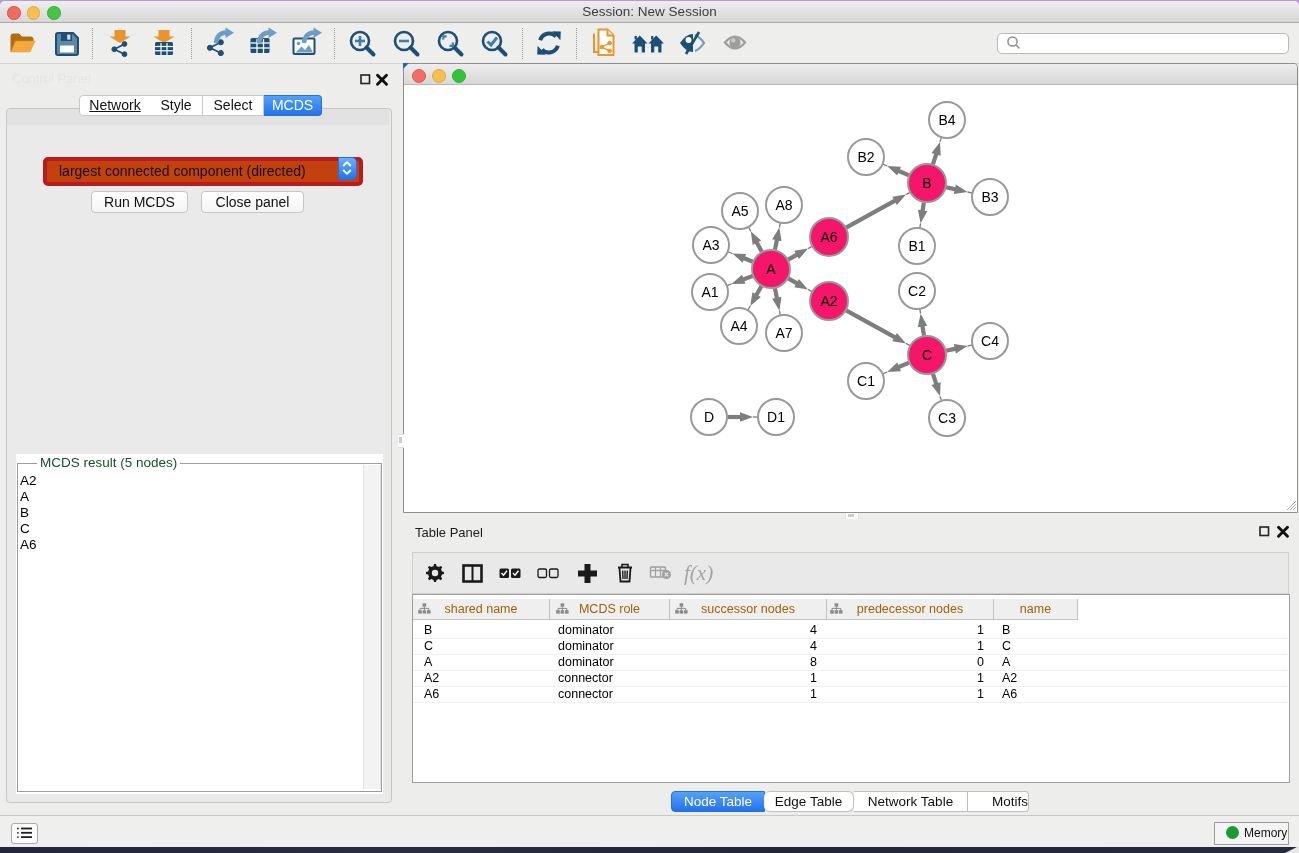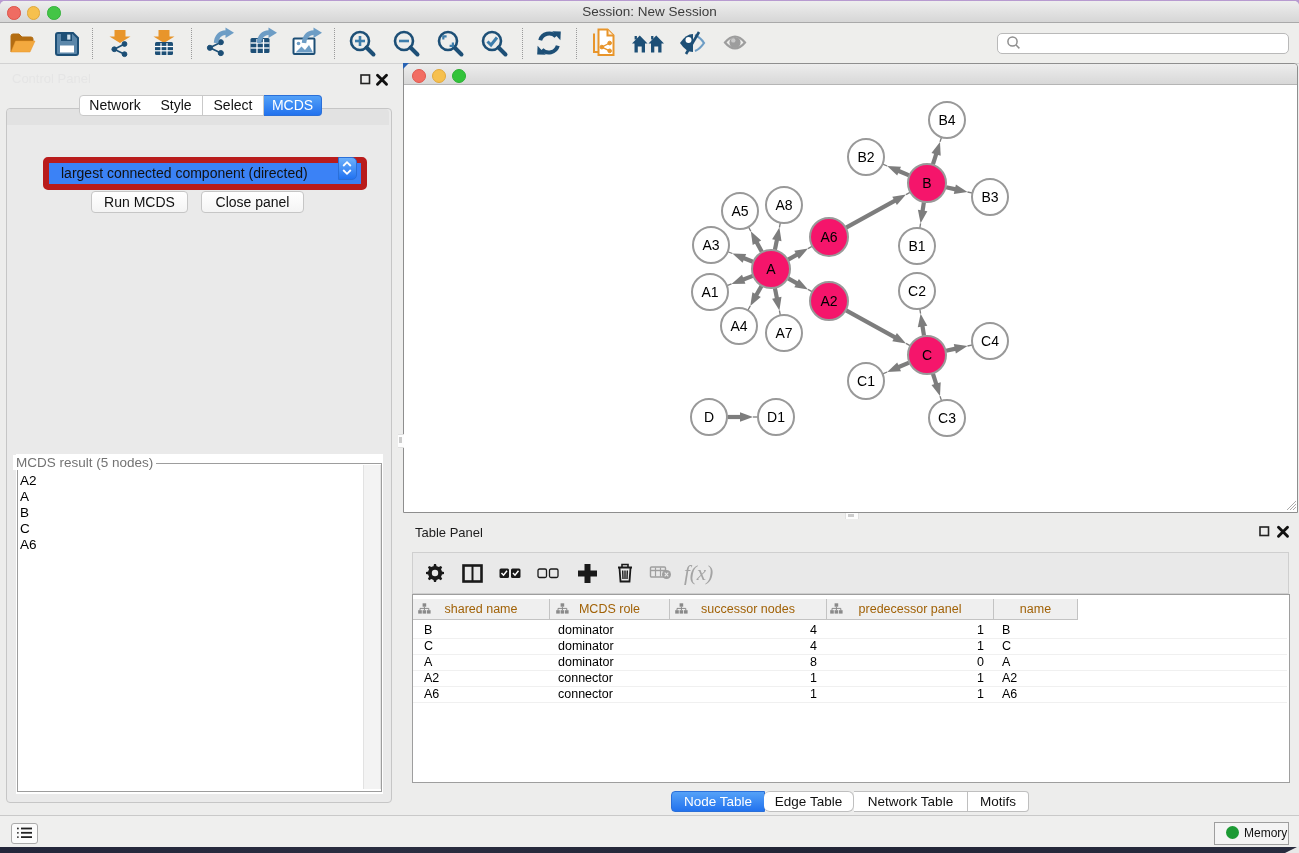--- a/index.html
+++ b/index.html
@@ -13,26 +13,26 @@
 #title{top:3.5px;left:0;width:1299px;text-align:center;font-size:13.5px;color:#3c3c3c;}
 #toolbar{top:23px;left:0;width:1299px;height:40px;background:#eeeeec;border-bottom:1px solid #d2d2d2;}
 .tsep{position:absolute;top:28px;height:31px;width:0;border-left:1px dotted #9a9a9a;}
 #searchbox{top:33px;left:997px;width:290px;height:19px;background:#fff;border:1px solid #b9b9b9;border-radius:5px;}
 
 #cp-title{top:71px;left:12px;font-size:13px;color:#e5e5e5;}
 #cp-inner{top:108px;left:6px;width:384px;height:693px;background:#eaeaea;border:1px solid #c6c6c6;border-radius:4px;}
 #cp-innertop{top:109px;left:7px;width:382px;height:16px;background:#e2e2e2;border-radius:4px 4px 0 0;}
 .tabseg{position:absolute;top:95px;height:19px;background:#fff;border:1px solid #c9c9c9;border-left:none;font-size:14px;color:#111;text-align:center;line-height:19px;}
 #opt-label{top:135px;left:0;width:398px;text-align:center;font-size:14.5px;color:#111;}
-#dropdown{top:157px;left:43px;width:312px;height:21px;background:#3b82f6;border:6px solid #b91c1c;border-radius:5px;font-size:14px;color:#111;}
+#dropdown{top:157px;left:43px;width:312px;height:21px;background:#c2410c;border:4px solid #b91c1c;border-radius:5px;font-size:14px;color:#111;}
 #dd-cap{top:157px;left:338px;width:17px;height:21px;border-radius:0 5px 5px 0;background:linear-gradient(#6cb0fb,#2172f1);border:1px solid #2a6fd8;}
 .btn{position:absolute;top:191px;height:20px;background:linear-gradient(#ffffff,#f4f4f4);border:1px solid #c6c6c6;border-radius:4px;font-size:14px;color:#111;text-align:center;line-height:20px;}
 #resultbox{top:454px;left:16px;width:367px;height:340px;background:#fff;}
 #groupborder{top:463px;left:17px;width:363px;height:327px;border:1px solid #9d9d9d;}
-#grouplabel{top:455px;left:13px;background:#fff;padding:0 3px;font-size:13.5px;color:#737373;}
+#grouplabel{top:455px;left:37px;background:#fff;padding:0 3px;font-size:13.5px;color:#14532d;}
 #resultlist{top:473px;left:20px;font-size:13.5px;color:#000;line-height:16px;}
 #scrolltrack{top:465px;left:363px;width:16px;height:324px;background:#f3f3f3;border-left:1px solid #e2e2e2;border-right:1px solid #e2e2e2;}
 
 #netwin{top:63px;left:403px;width:893px;height:448px;background:#fff;border:1px solid #8e8e8e;border-radius:4px 4px 0 0;}
 #nettitle{top:64px;left:404px;width:893px;height:20px;background:linear-gradient(#ededed,#d8d8d8);border-bottom:1px solid #b5b5b5;border-radius:4px 4px 0 0;}
 #nettext{top:66px;left:404px;width:893px;text-align:center;font-size:14px;color:#333;}
 
 #tp-title{top:525px;left:415px;font-size:13px;color:#1d1d1d;}
 #tp-toolbar{top:552px;left:412px;width:875px;height:40px;background:#e9e9e9;border:1px solid #cfcfcf;}
 #tablewrap{top:594px;left:412px;width:876px;height:187px;background:#fff;border:1px solid #9e9e9e;}
@@ -208,21 +208,21 @@
       <line x1="10" y1="10" x2="13.4" y2="13.4" stroke="#8e8e8e" stroke-width="1.5"></line>
     </svg>
 
 <div id="cp-title" class="abs">Control Panel</div>
 <svg class="abs" style="left:360px;top:73.5px;" width="30" height="11" viewBox="0 0 30 11">
       <rect x="1" y="1" width="8.5" height="8.5" fill="none" stroke="#222" stroke-width="1.6"></rect>
       <path d="M17.5 1.2 L22 5.7 L26.5 1.2 M17.5 10.2 L22 5.7 L26.5 10.2" stroke="#111" stroke-width="2.9" fill="none" stroke-linecap="round"></path>
     </svg>
 <div id="cp-inner" class="abs"></div>
 <div id="cp-innertop" class="abs"></div>
-<div class="tabseg" style="left:79px;width:70px;border-radius:4px 0 0 4px;border-left:1px solid #c9c9c9;">Network</div>
+<div class="tabseg" style="left:79px;width:70px;border-radius:4px 0 0 4px;border-left:1px solid #c9c9c9;text-decoration:underline;">Network</div>
 <div class="tabseg" style="left:150px;width:52px;">Style</div>
 <div class="tabseg" style="left:203px;width:60px;">Select</div>
 <div class="tabseg" style="left:264px;width:57px;border-radius:0 4px 4px 0;background:linear-gradient(#53a1f8,#2272ee);border-color:#2a6fd8;color:#fff;">MCDS</div>
 <div id="dropdown" class="abs">
       <span style="position:absolute;left:12px;top:2px;">largest connected component (directed)</span>
     </div>
 <div id="dd-cap" class="abs"></div>
 <svg class="abs" style="left:341px;top:160px;" width="12" height="16" viewBox="0 0 12 16">
       <path d="M2.2 6 L6 2.2 L9.8 6" stroke="#fff" stroke-width="1.8" fill="none"></path>
       <path d="M2.2 10 L6 13.8 L9.8 10" stroke="#fff" stroke-width="1.8" fill="none"></path>
@@ -408,21 +408,21 @@
         <line x1="10.5" y1="2.5" x2="10.5" y2="11.5" stroke="#9f9f9f" stroke-width="1.2"></line>
         <circle cx="16.5" cy="9.5" r="4.5" fill="#9f9f9f"></circle>
         <path d="M14.7 7.7 L18.3 11.3 M18.3 7.7 L14.7 11.3" stroke="#e9e9e9" stroke-width="1.2"></path>
       </g>
     </svg>
 <div class="abs" style="left:684px;top:561px;font-family:'Liberation Serif',serif;font-style:italic;font-size:21px;color:#a4a4a4;">f(x)</div>
 <div id="tablewrap" class="abs"></div>
 <div class="th" style="left:413px;width:136px;">shared name</div>
 <div class="th" style="left:550px;width:119px;">MCDS role</div>
 <div class="th" style="left:670px;width:156px;">successor nodes</div>
-<div class="th" style="left:827px;width:166px;">predecessor panel</div>
+<div class="th" style="left:827px;width:166px;">predecessor nodes</div>
 <div class="th" style="left:994px;width:83px;">name</div>
 <svg class="abs" style="left:418px;top:603px;" width="13" height="11" viewBox="0 0 13 11">
       <g fill="#8a8a8a">
         <rect x="4.6" y="0.3" width="3.6" height="3.4"></rect>
         <rect x="0.2" y="7.2" width="3.6" height="3.4"></rect>
         <rect x="4.6" y="7.2" width="3.6" height="3.4"></rect>
         <rect x="9" y="7.2" width="3.6" height="3.4"></rect>
         <path d="M6.4 3.7 L6.4 7.2 M2 7.4 L2 5.4 L10.8 5.4 L10.8 7.4" stroke="#8a8a8a" stroke-width="1" fill="none"></path>
       </g>
     </svg>
@@ -479,21 +479,21 @@
 <div class="abs" style="left:413px;top:686px;width:874px;height:1px;background:#f0f0f0;"></div>
 <div class="td" style="left:424px;top:686px;">A6</div>
 <div class="td" style="left:558px;top:686px;">connector</div>
 <div class="td" style="left:770px;top:686px;width:47px;text-align:right;">1</div>
 <div class="td" style="left:937px;top:686px;width:47px;text-align:right;">1</div>
 <div class="td" style="left:1002px;top:686px;">A6</div>
 <div class="abs" style="left:413px;top:702px;width:874px;height:1px;background:#f0f0f0;"></div>
 <div class="btab" style="left:671px;width:92px;border-radius:4px 0 0 4px;border-left:1px solid #bfbfbf;background:linear-gradient(#55a2f8,#2272ee);border-color:#2a6fd8;color:#fff;">Node Table</div>
 <div class="btab" style="left:764px;width:89px;border-radius:6px;">Edge Table</div>
 <div class="btab" style="left:854px;width:113px;">Network Table</div>
-<div class="btab" style="left:968px;width:60px;border-radius:0 4px 4px 0;">Motifs</div>
+<div class="btab" style="left:968px;width:60px;border-radius:0 4px 4px 0;text-align:right;">Motifs</div>
 
 <div id="statusbar" class="abs"></div>
 <div id="hambtn" class="abs"></div>
 <svg class="abs" style="left:16.5px;top:827px;" width="16" height="12" viewBox="0 0 16 12">
       <g stroke="#222" stroke-width="1.8">
         <line x1="0.9" y1="1.5" x2="0.9" y2="1.5" stroke-linecap="round"></line>
         <line x1="4" y1="1.5" x2="15" y2="1.5"></line>
         <line x1="0.9" y1="5.8" x2="0.9" y2="5.8" stroke-linecap="round"></line>
         <line x1="4" y1="5.8" x2="15" y2="5.8"></line>
         <line x1="0.9" y1="10.1" x2="0.9" y2="10.1" stroke-linecap="round"></line>

